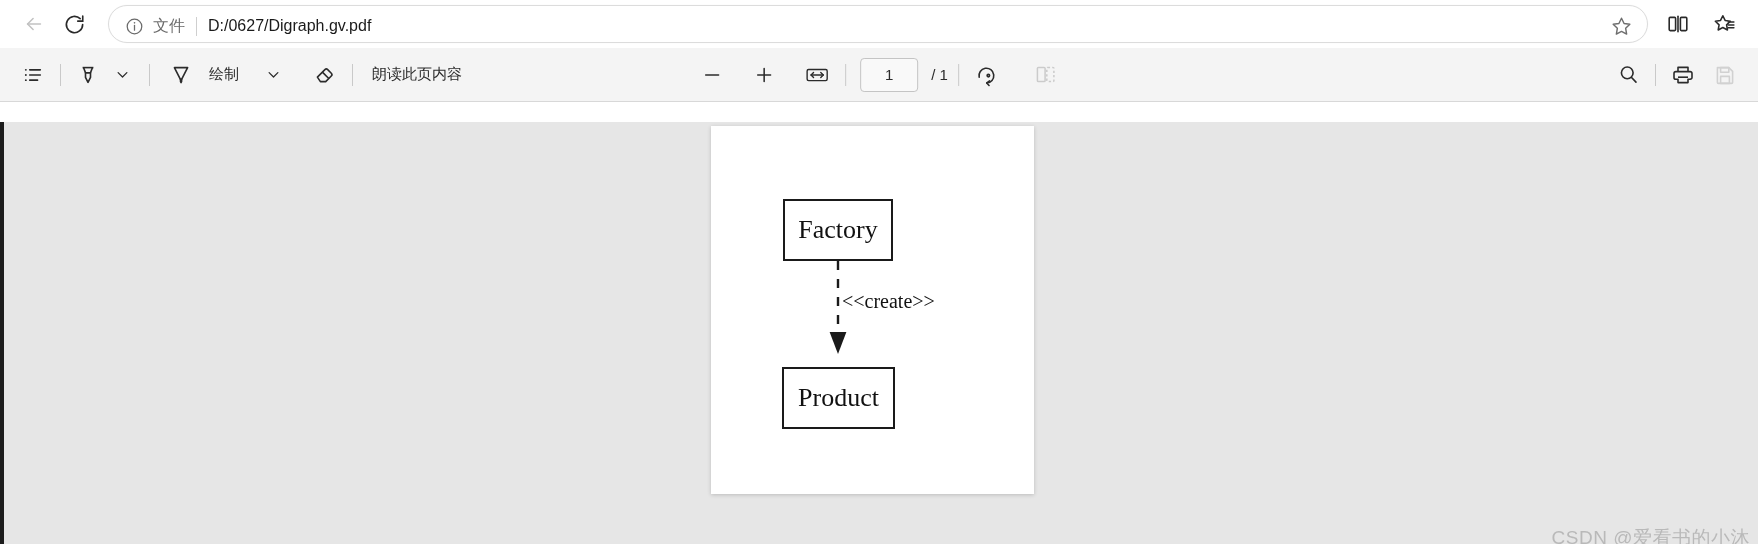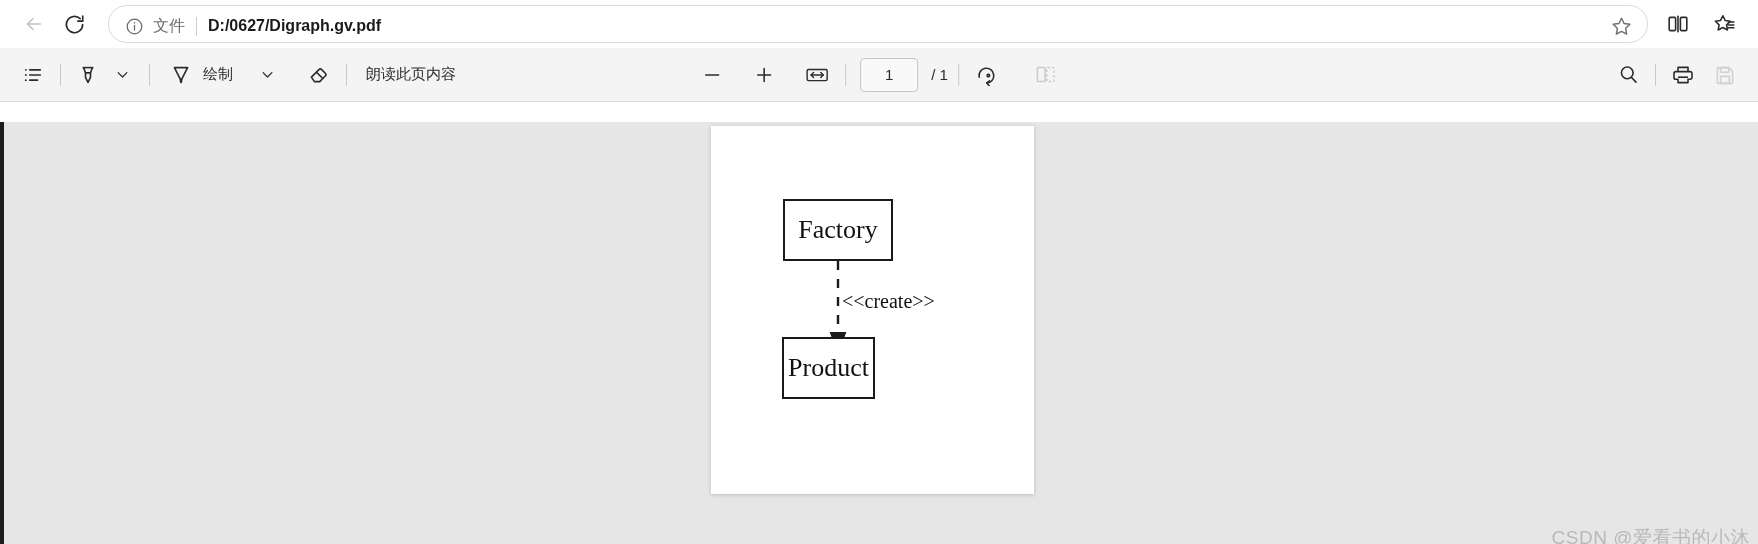--- a/index.html
+++ b/index.html
@@ -52,21 +52,20 @@
     background: #cfcfcf;
     margin: 0 11px;
     flex: 0 0 auto;
   }
   .omni-url {
     font-size: 16px;
     color: #1a1a1a;
     white-space: nowrap;
     overflow: hidden;
     flex: 1 1 auto;
-    font-weight: bold;
   }
   .omni-star { flex: 0 0 auto; margin-left: 8px; display: flex; align-items: center; }
 
   .browser-right { display: flex; align-items: center; gap: 6px; flex: 0 0 auto; }
   .br-btn {
     width: 40px; height: 40px;
     display: flex; align-items: center; justify-content: center;
     border-radius: 6px;
   }
 
@@ -92,21 +91,21 @@
 
   .tb-btn {
     height: 34px;
     min-width: 34px;
     display: flex;
     align-items: center;
     justify-content: center;
     border-radius: 5px;
     padding: 0 5px;
   }
-  .tb-btn.wide { padding: 0 9px; gap: 10px; }
+  .tb-btn.wide { padding: 0 9px; gap: 16px; }
   .tb-label {
     font-size: 15px;
     color: #2b2b2b;
     white-space: nowrap;
   }
   .tb-sep {
     width: 1px;
     height: 22px;
     background: #c9c9c9;
     margin: 0 10px;
@@ -167,21 +166,21 @@
     border: 2.2px solid #1a1a1a;
     background: #ffffff;
     display: flex;
     align-items: center;
     justify-content: center;
     font-family: "Liberation Serif", serif;
     font-size: 26px;
     color: #111111;
   }
   #node-factory { left: 72px; top: 73px; width: 110px; height: 62px; }
-  #node-product { left: 71px; top: 211px; width: 93px; height: 62px; }
+  #node-product { left: 71px; top: 241px; width: 113px; height: 62px; }
 
   .edge-label {
     position: absolute;
     left: 131px;
     top: 164px;
     font-family: "Liberation Serif", serif;
     font-size: 20px;
     color: #111111;
     white-space: nowrap;
   }

